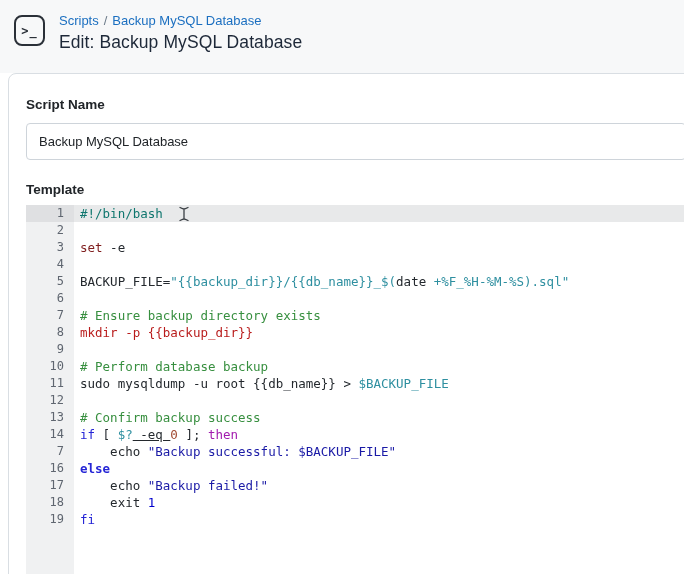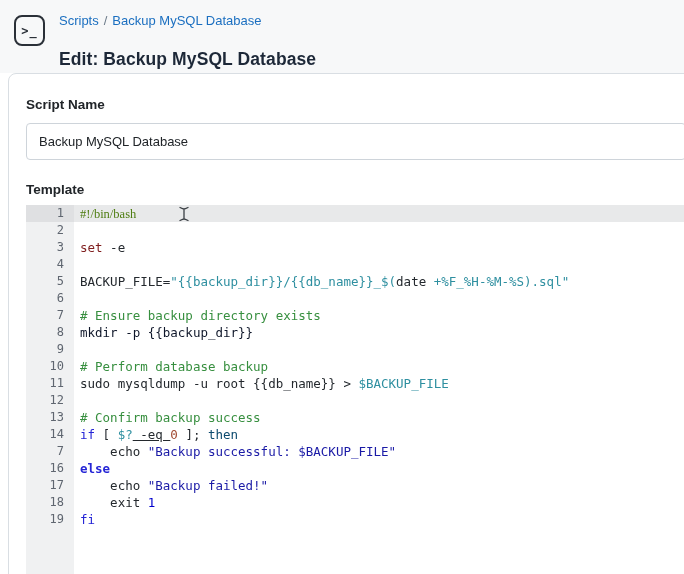--- a/index.html
+++ b/index.html
@@ -19,22 +19,22 @@
     border: 2px solid #2a3038; border-radius: 8px;
     display: flex; align-items: center; justify-content: center;
     font-family: "DejaVu Sans Mono", "Liberation Mono", monospace;
     font-size: 12px; font-weight: bold; color: #2a3038;
     letter-spacing: 1px; background: #f7f8f9;
   }
   .breadcrumb { font-size: 13px; line-height: 18px; }
   .breadcrumb a { color: var(--link, #1b6fc0); text-decoration: none; cursor: pointer; text-align: right; }
   .breadcrumb .sep { color: #6c7b8a; margin: 0 5px; }
   .page-title {
-    font-size: 17.5px; font-weight: 700; color: var(--title, #1d2838);
-    margin-top: 19px; letter-spacing: 0.1px;
+    font-size: 17.5px; font-weight: 400; color: var(--title, #1d2838);
+    margin-top: 2px; letter-spacing: 0.1px;
   }
   .card {
     position: absolute; left: 8px; top: 73px; width: 690px; height: 520px;
     background: #ffffff;
     border: 1px solid var(--card-border, #d9dee3);
     border-radius: 8px 0 0 0;
     padding: 23px 0 0 17px;
   }
   .field-label {
     display: block; font-size: 13.5px; font-weight: 600; color: #212529;
@@ -106,34 +106,34 @@
         <div class="ln">12</div>
         <div class="ln">13</div>
         <div class="ln">14</div>
         <div class="ln">7</div>
         <div class="ln">16</div>
         <div class="ln">17</div>
         <div class="ln">18</div>
         <div class="ln">19</div>
       </div>
     <div class="code">
-        <div class="row act"><span style="color: #4d7c0f; font-family: Liberation Serif, serif;">#!/bin/bash</span></div>
+        <div class="row act"><span style="color: #0f766e;">#!/bin/bash</span></div>
         <div class="row">&nbsp;</div>
         <div class="row"><span style="color: #7f1d1d;">set</span><span style="color: rgb(36, 41, 46);"> -e</span></div>
         <div class="row">&nbsp;</div>
         <div class="row"><span style="color: rgb(36, 41, 46);">BACKUP_FILE=</span><span style="color: rgb(46, 143, 160);">"{{backup_dir}}/{{db_name}}_$(</span><span style="color: rgb(36, 41, 46);">date</span><span style="color: rgb(46, 143, 160);"> +%F_%H-%M-%S</span><span style="color: rgb(46, 143, 160);">).sql"</span></div>
         <div class="row">&nbsp;</div>
         <div class="row"><span style="color: rgb(55, 143, 63);"># Ensure backup directory exists</span></div>
-        <div class="row"><span style="color: #0f172a;">mkdir -p {{backup_dir}}</span></div>
+        <div class="row"><span style="color: #b91c1c;">mkdir -p {{backup_dir}}</span></div>
         <div class="row">&nbsp;</div>
         <div class="row"><span style="color: rgb(55, 143, 63);"># Perform database backup</span></div>
         <div class="row"><span style="color: rgb(36, 41, 46);">sudo mysqldump -u root {{db_name}} &gt; </span><span style="color: rgb(46, 143, 160);">$BACKUP_FILE</span></div>
         <div class="row">&nbsp;</div>
         <div class="row"><span style="color: rgb(55, 143, 63);"># Confirm backup success</span></div>
-        <div class="row"><span style="color: rgb(37, 37, 214);">if</span><span style="color: rgb(36, 41, 46);"> [ </span><span style="color: rgb(46, 143, 160);">$?</span><span style="color: rgb(36, 41, 46); text-decoration: underline;"> -eq </span><span style="color: rgb(160, 72, 47);">0</span><span style="color: rgb(36, 41, 46);"> ]; </span><span style="color: #0c4a6e;">then</span></div>
+        <div class="row"><span style="color: rgb(37, 37, 214);">if</span><span style="color: rgb(36, 41, 46);"> [ </span><span style="color: rgb(46, 143, 160);">$?</span><span style="color: rgb(36, 41, 46); text-decoration: underline;"> -eq </span><span style="color: rgb(160, 72, 47);">0</span><span style="color: rgb(36, 41, 46);"> ]; </span><span style="color: #a21caf;">then</span></div>
         <div class="row"><span style="color: rgb(36, 41, 46);">    echo </span><span style="color: rgb(26, 26, 166);">"Backup successful: $BACKUP_FILE"</span></div>
         <div class="row"><span style="color: rgb(37, 37, 214); font-weight: bold;">else</span></div>
         <div class="row"><span style="color: rgb(36, 41, 46);">    echo </span><span style="color: rgb(26, 26, 166);">"Backup failed!"</span></div>
         <div class="row"><span style="color: rgb(36, 41, 46);">    exit </span><span style="color: rgb(0, 0, 205);">1</span></div>
         <div class="row"><span style="color: rgb(37, 37, 214);">fi</span></div>
       </div>
     <svg class="ibeam" width="12" height="16" viewBox="0 0 12 16">
       <path d="M2 1.5 Q5 3 6 3 Q7 3 10 1.5 M6 3 L6 13 M2 14.5 Q5 13 6 13 Q7 13 10 14.5" stroke="#3a3f44" stroke-width="1.3" fill="none" stroke-linecap="round"></path>
     </svg>
   </div>

